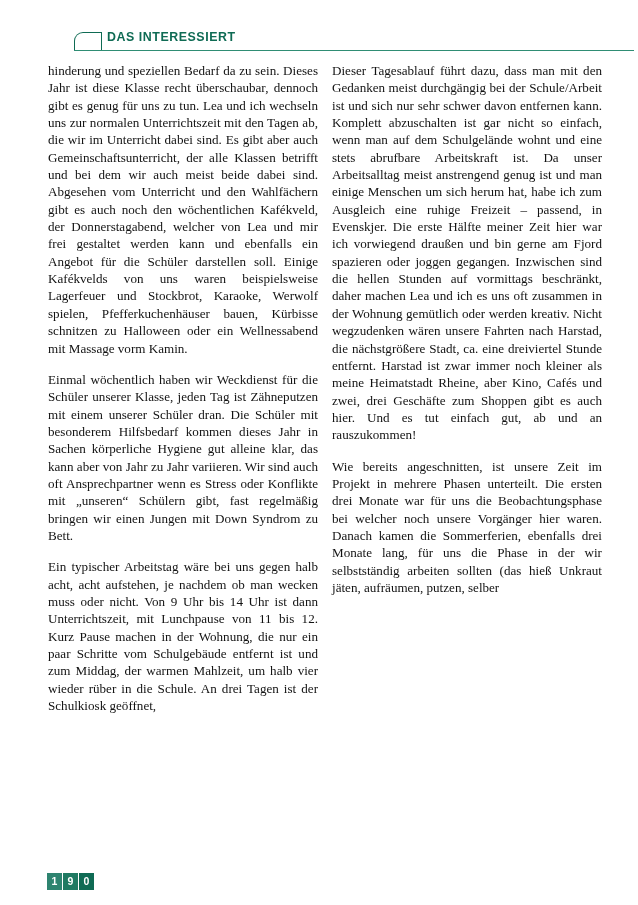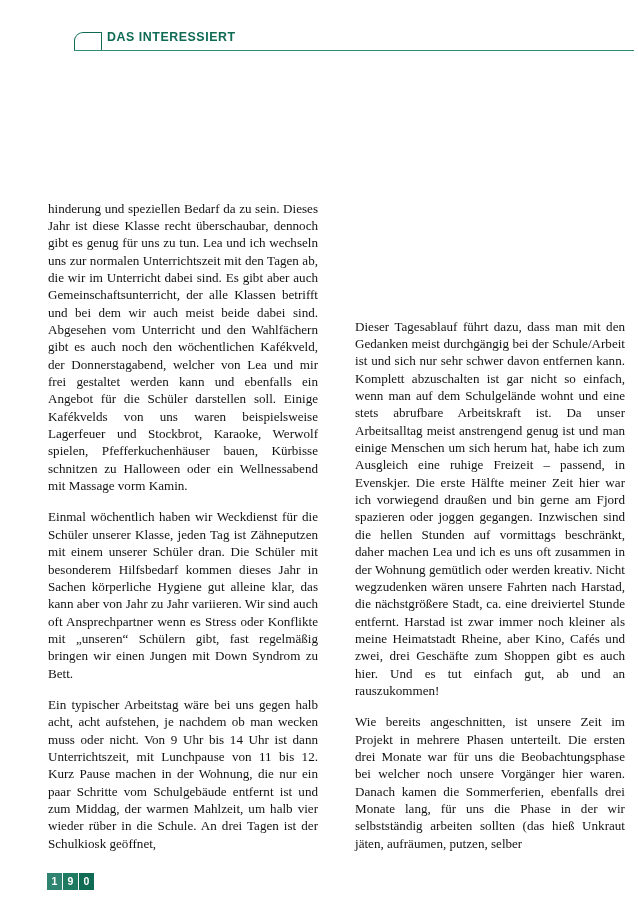--- a/index.html
+++ b/index.html
@@ -58,22 +58,21 @@
   }
 
   
   #columns {
     position: absolute;
     left: 48px;
     top: 62px;
     width: 542px;
     height: 790px;
     display: flex;
-    gap: 37px;
-    align-items: flex-end;
+    gap: 14px;
   }
   .col {
     width: 270px;
     flex: 0 0 270px;
   }
   .col p {
     margin: 0 0 14px 0;
     font-size: 13.1px;
     line-height: 17.35px;
     text-align: justify;

